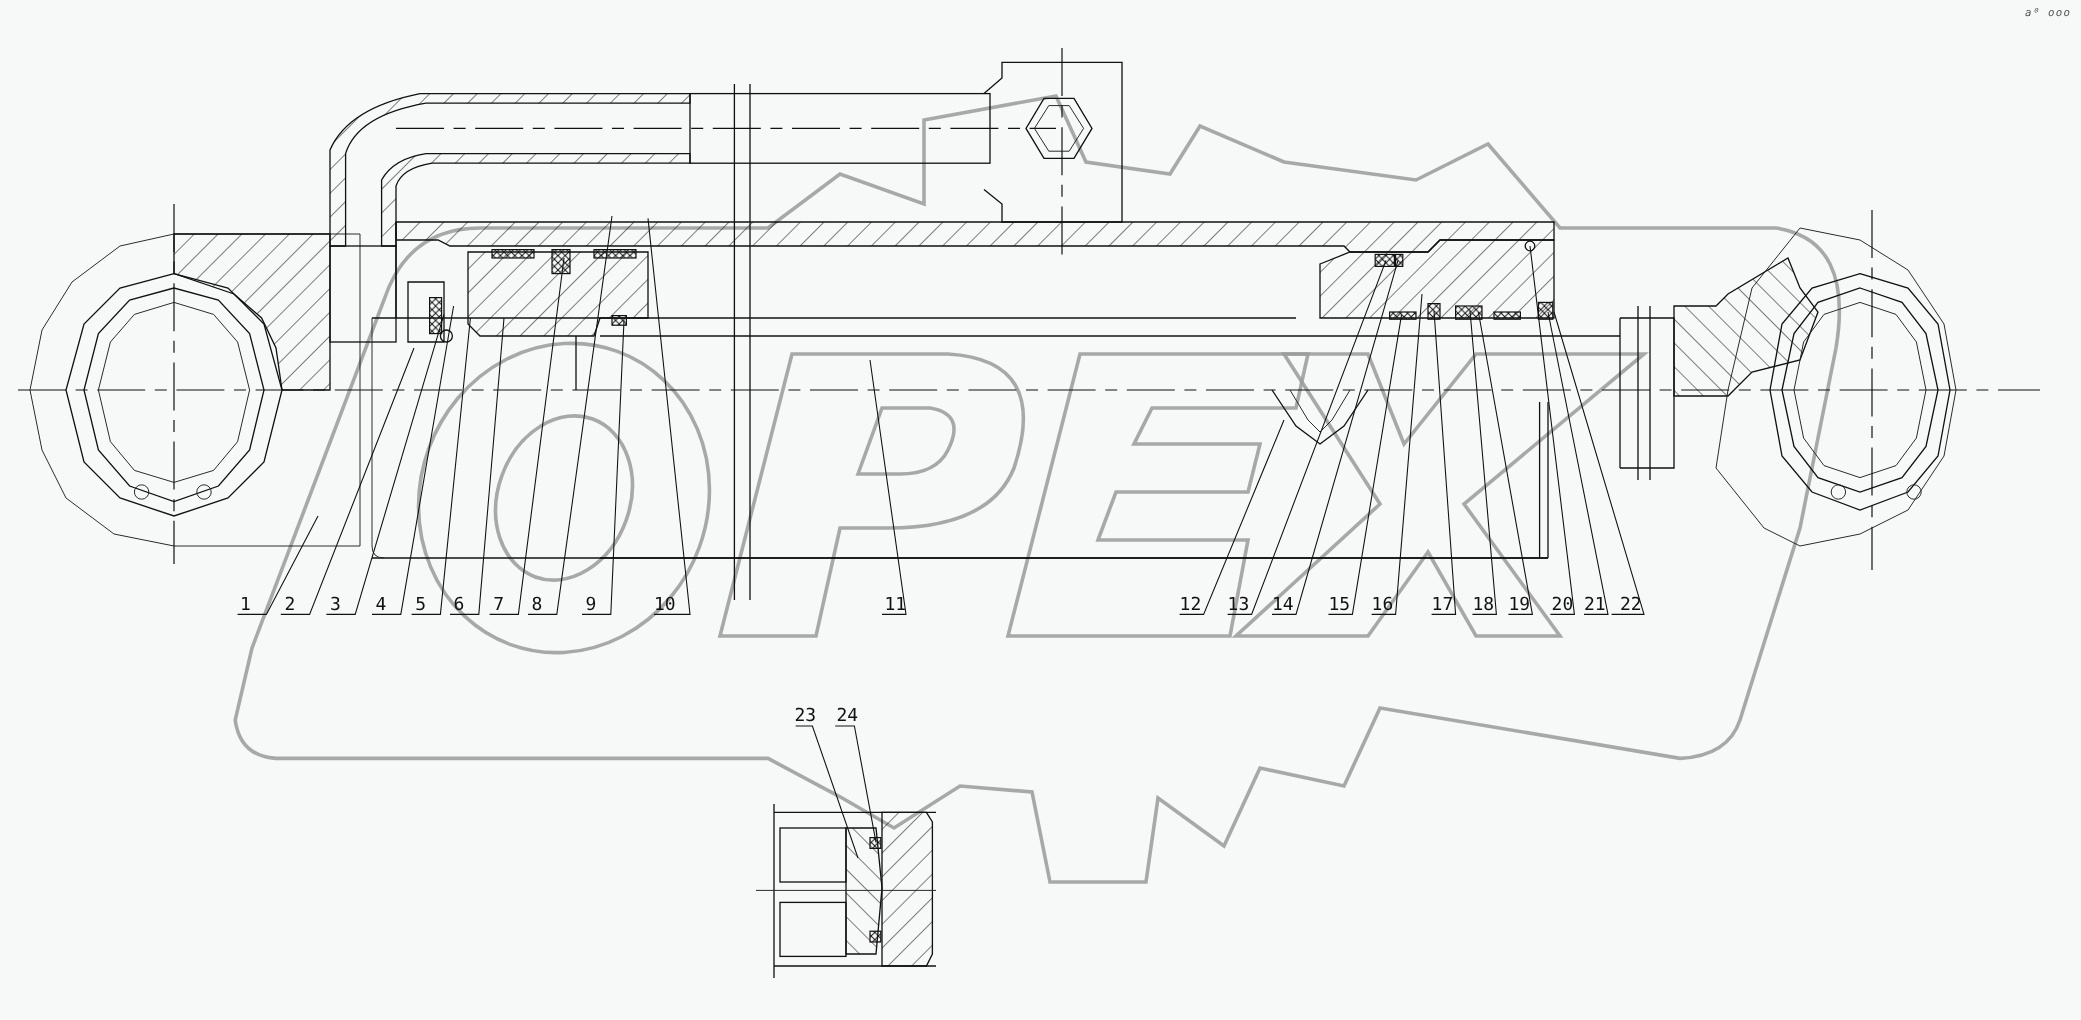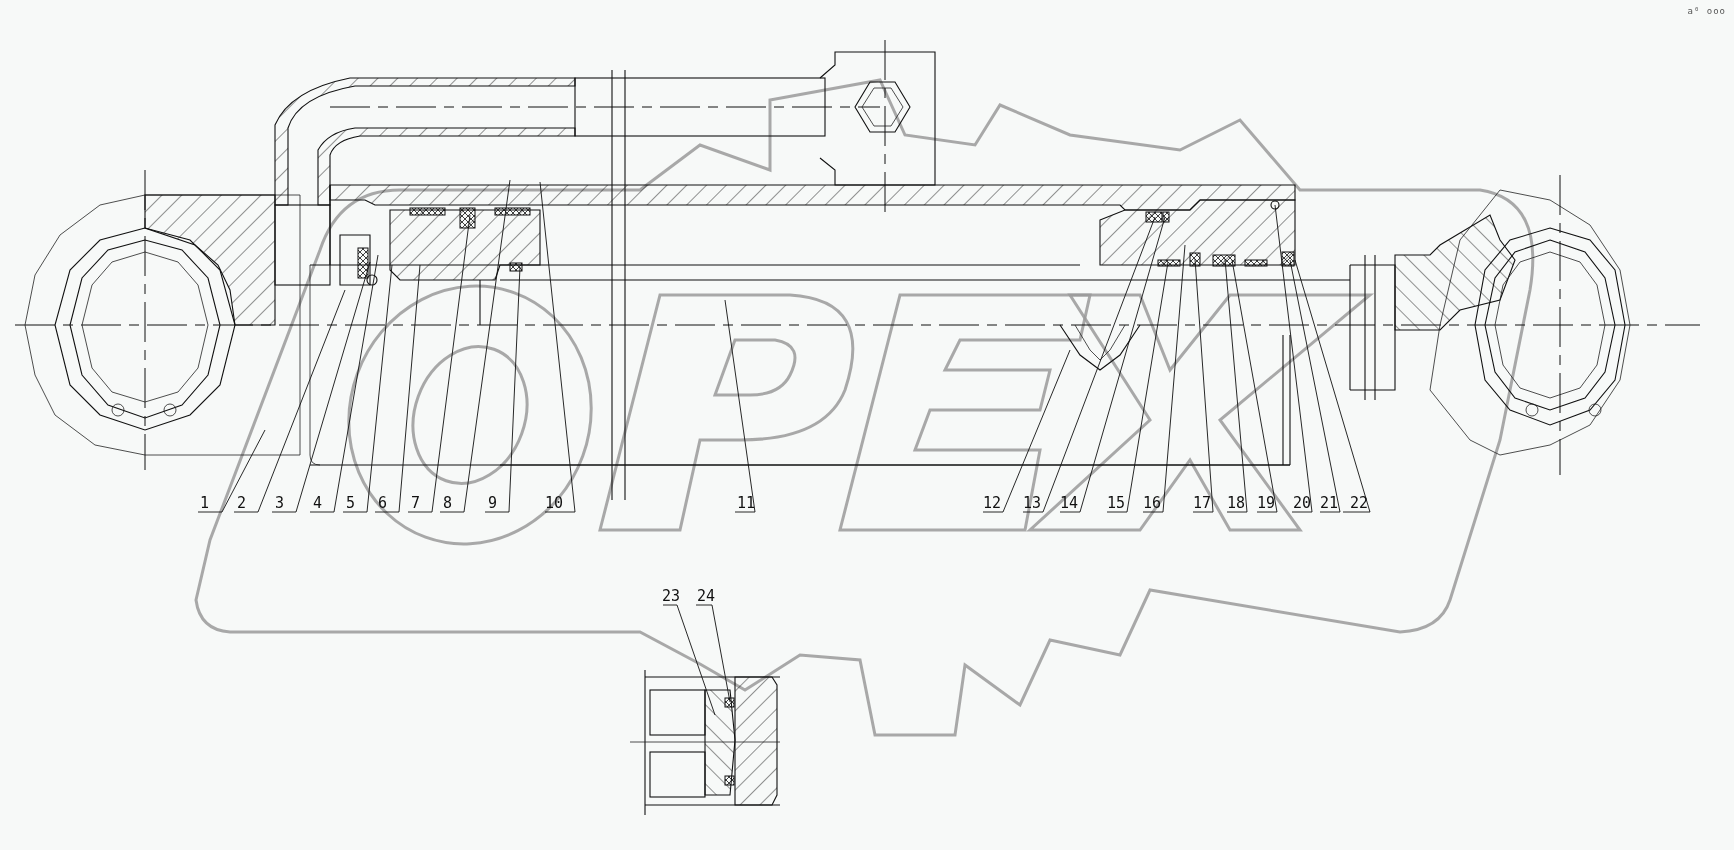--- a/index.html
+++ b/index.html
@@ -7,21 +7,21 @@
   #drawing{position:absolute;left:0;top:0;width:1734px;height:850px;}
   .ln{stroke:#111;stroke-width:1.1;fill:none;}
   .thin{stroke:#222;stroke-width:0.8;fill:none;}
   .ctr{stroke:#111;stroke-width:1;fill:none;stroke-dasharray:40 8 10 8;}
   .hatch{fill:url(#hatch);stroke:#111;stroke-width:1.1;}
   .hatch2{fill:url(#hatch2);stroke:#111;stroke-width:1.1;}
   .seal{fill:url(#cross);stroke:#111;stroke-width:1;}
   .wm{stroke:#9a9a9a;stroke-width:3;fill:none;opacity:0.85;}
   .lbl{font-family:"DejaVu Sans Mono",monospace;font-size:15px;fill:#111;}
   .lead{stroke:#111;stroke-width:0.9;fill:none;}
-  .corner{position:absolute;right:8px;top:6px;font-size:9px;color:#555;letter-spacing:1px;}
+  .corner{position:absolute;right:8px;top:6px;font-size:9px;color:#555;letter-spacing:1px;font-style:italic;}
 </style>
 </head>
 <body>
 
 <div class="corner">a⁰ ooo</div>
 
 <svg id="drawing" viewBox="0 0 1734 850" xmlns="http://www.w3.org/2000/svg">
   <defs>
     <pattern id="hatch" width="14" height="14" patternUnits="userSpaceOnUse" patternTransform="rotate(45)">
       <line x1="0" y1="0" x2="0" y2="14" stroke="#111" stroke-width="0.9"></line>

